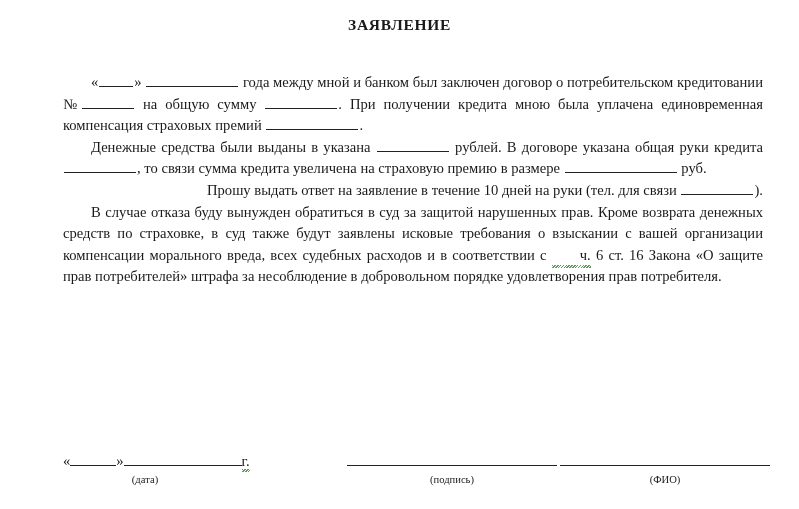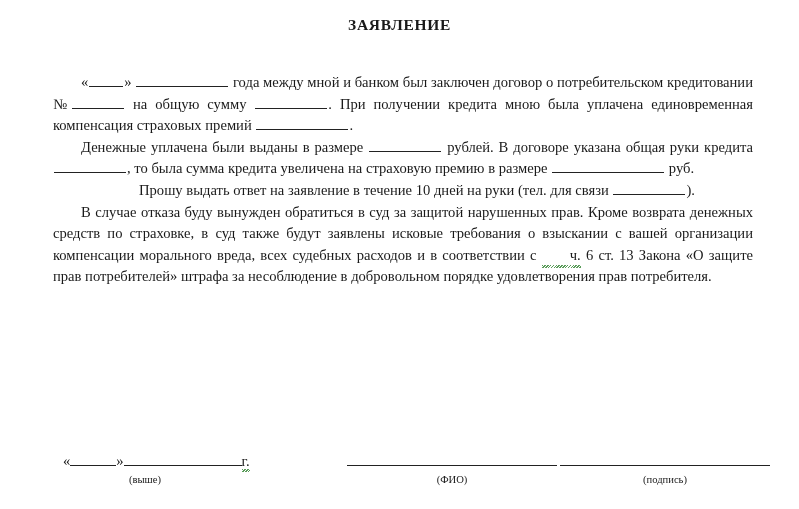--- a/index.html
+++ b/index.html
@@ -26,35 +26,35 @@
   .doc-title {
     text-align: center;
     font-size: 15.5px;
     font-weight: bold;
     letter-spacing: 0.7px;
     padding-top: 16px;
     line-height: 1.2;
   }
   .body-block {
     position: absolute;
-    left: 53px;
+    left: 63px;
     top: 72px;
     width: 700px;
   }
   p.para {
     margin: 0;
     padding: 0;
     text-align: justify;
     text-justify: inter-word;
     font-size: 14.6px;
     line-height: 21.6px;
     text-indent: 28px;
   }
   p.para.last-line-natural {
-    text-align: center;
+    text-align: right;
   }
   
   .blank {
     display: inline-block;
     border-bottom: 1.3px solid #222;
     height: 0.92em;
     vertical-align: baseline;
     margin: 0 1px;
   }
   .b-xs { width: 34px; }
@@ -128,60 +128,60 @@
 
   <div class="body-block">
 
     <p class="para"><span class="quote-mark">«</span><span class="blank b-xs"></span><span class="quote-mark">»</span>
        <span class="blank b-lg"></span>
        <span>года между мной и банком был заключен договор о потребительском кредитовании №</span><span class="blank b-sm"></span>
        <span>на общую сумму</span>
        <span class="blank b-md"></span><span>. При получении кредита мною была уплачена единовременная компенсация страховых премий</span>
        <span class="blank b-lg"></span><span>.</span></p>
 
-    <p class="para"><span>Денежные уплачена были выданы в размере</span>
+    <p class="para"><span>Денежные средства были выданы в указана</span>
        <span class="blank b-md"></span>
        <span>рублей. В договоре указана общая руки кредита</span>
-       <span class="blank b-md"></span><span>, то была сумма кредита увеличена на страховую премию в размере</span>
+       <span class="blank b-md"></span><span>, то связи сумма кредита увеличена на страховую премию в размере</span>
        <span class="blank b-xl"></span>
        <span>руб.</span></p>
 
 
 
     <p class="para last-line-natural"><span>Прошу выдать ответ на заявление в течение 10 дней на руки (тел. для связи</span>
        <span class="blank b-md"></span><span>).</span></p>
 
     <p class="para"><span>В случае отказа буду вынужден обратиться в суд за защитой нарушенных прав. Кроме возврата денежных средств по страховке, в суд также будут заявлены исковые требования о взыскании с вашей организации компенсации морального вреда, всех судебных расходов и в соответствии с</span>
        <span class="squiggle">ч.</span>
-       <span>6 ст. 13 Закона «О защите прав потребителей» штрафа за несоблюдение в добровольном порядке удовлетворения прав потребителя.</span></p>
+       <span>6 ст. 16 Закона «О защите прав потребителей» штрафа за несоблюдение в добровольном порядке удовлетворения прав потребителя.</span></p>
 
   </div>
 
   <div class="sign-block">
 
     <div class="sign-col date-col">
       <div class="sign-row">
         <span class="quote-mark">«</span>
           <span class="sign-rule rule-date-day"></span>
           <span class="quote-mark">»</span>
           <span class="sign-rule rule-date-rest"></span>
           <span class="squiggle">г.</span>
       </div>
-      <div class="sign-caption cap-date">(выше)</div>
+      <div class="sign-caption cap-date">(дата)</div>
+    </div>
+
+    <div class="sign-col sig-col">
+      <div class="sign-row">
+        <span class="sign-rule rule-full"></span>
+      </div>
+      <div class="sign-caption cap-full">(подпись)</div>
     </div>
 
     <div class="sign-col fio-col">
       <div class="sign-row">
         <span class="sign-rule rule-full"></span>
       </div>
       <div class="sign-caption cap-full">(ФИО)</div>
     </div>
 
-    <div class="sign-col sig-col">
-      <div class="sign-row">
-        <span class="sign-rule rule-full"></span>
-      </div>
-      <div class="sign-caption cap-full">(подпись)</div>
-    </div>
-
   </div>
 
 </div>
 
 </body></html>

